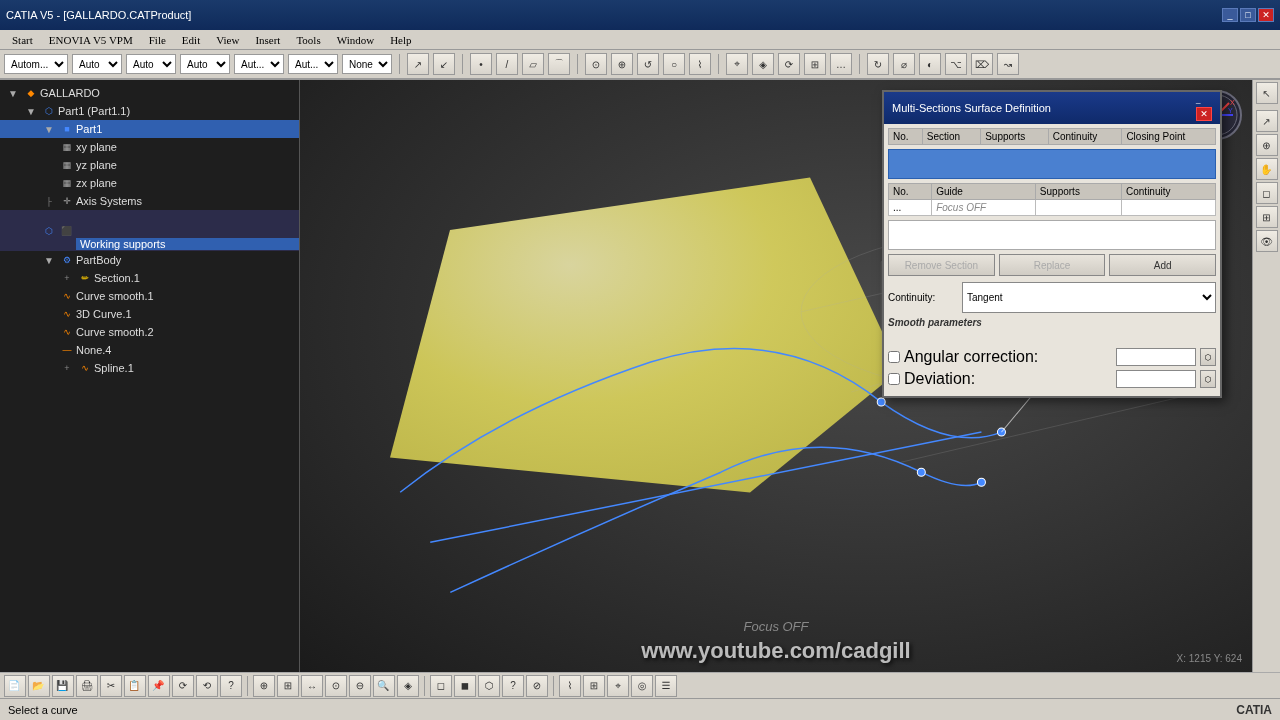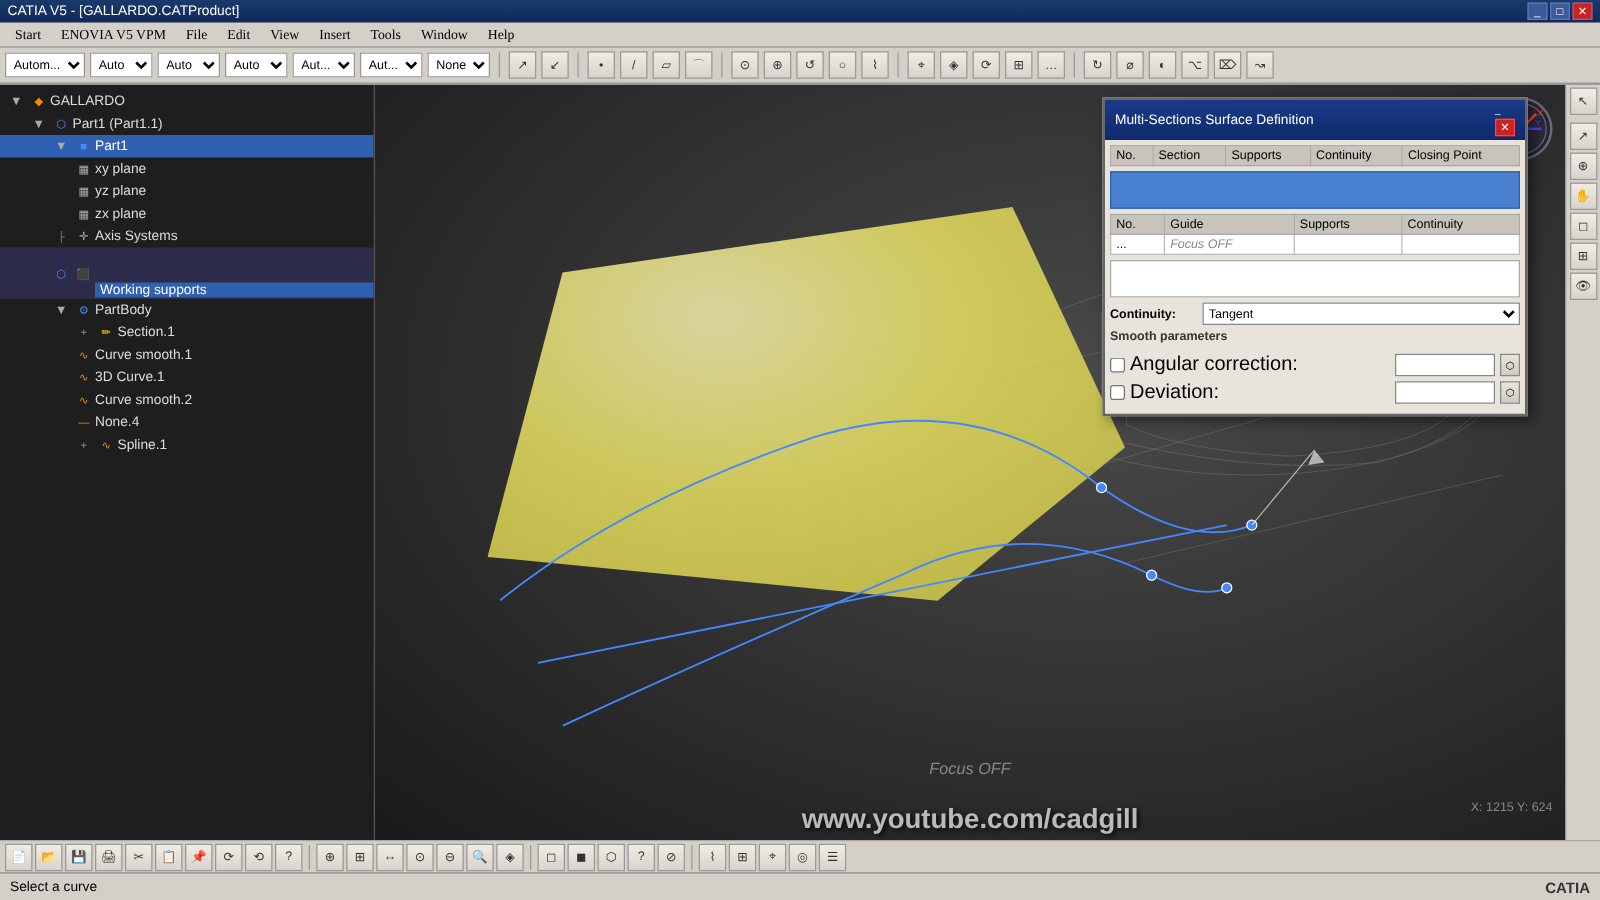--- a/index.html
+++ b/index.html
@@ -1,20 +1,20 @@
 <!DOCTYPE html>
 <html><head>
   <meta charset="utf-8">
   <style>
     * { margin: 0; padding: 0; box-sizing: border-box; }
     body { width: 1280px; height: 720px; overflow: hidden; font-family: 'Segoe UI', Tahoma, Geneva, Verdana, sans-serif; font-size: 11px; background: #1a1a2e; }
 
     
     #title-bar {
-      height: 18px;
+      height: 30px;
       background: linear-gradient(to bottom, #1a3a6b, #0f2a5a);
       display: flex;
       align-items: center;
       padding: 0 6px;
       color: white;
       font-size: 11px;
     }
     #title-bar .title-text { flex: 1; }
     #title-bar .win-controls { display: flex; gap: 2px; }
     #title-bar .win-btn {
@@ -151,21 +151,21 @@
       left: 50%;
       transform: translateX(-50%);
       color: #888;
       font-size: 13px;
       font-style: italic;
     }
 
     
     .yt-watermark {
       position: absolute;
-      bottom: 4px;
+      bottom: 20px;
       left: 50%;
       transform: translateX(-50%);
       color: rgba(255,255,255,0.7);
       font-size: 22px;
       font-weight: bold;
       text-shadow: 2px 2px 4px rgba(0,0,0,0.8);
       white-space: nowrap;
     }
 
     
@@ -300,35 +300,36 @@
     }
     .dialog-btn.disabled { color: #aaa; cursor: default; }
 
     
     .continuity-row {
       display: flex;
       align-items: center;
       margin-bottom: 4px;
       gap: 4px;
     }
-    .continuity-label { min-width: 70px; font-size: 10px; font-weight: bold; }
+    .continuity-label { min-width: 70px; font-size: 10px; }
     .continuity-select {
       flex: 1;
-      height: 18px;
+      height: 31px;
       font-size: 10px;
       border: 1px solid #888;
       background: white;
     }
 
     
     .smooth-params-label {
       font-size: 10px;
       font-weight: bold;
-      margin-bottom: 8px;
+      margin-bottom: 20px;
       color: #333;
+      font-style: italic;
     }
     .param-row {
       display: flex;
       align-items: center;
       margin-bottom: 4px;
       gap: 4px;
     }
     .param-checkbox { width: 12px; height: 12px; }
     .param-label { flex: 1; font-size: 16px; }
     .param-value {
@@ -715,20 +716,25 @@
               <td>...</td>
               <td style="color:#888; font-style:italic;">Focus OFF</td>
               <td></td>
               <td></td>
             </tr>
           </tbody>
         </table>
 
         <div style="height:30px; background:white; border: 1px solid #aaa; margin-bottom:4px;"></div>
 
+        <div class="dialog-btn-row">
+          <button class="dialog-btn disabled">Remove Section</button>
+          <button class="dialog-btn disabled">Replace</button>
+          <button class="dialog-btn">Add</button>
+        </div>
 
         <div class="continuity-row">
           <span class="continuity-label">Continuity:</span>
           <select class="continuity-select">
             <option>Tangent</option>
             <option>Point</option>
             <option>Curvature</option>
           </select>
         </div>
 

